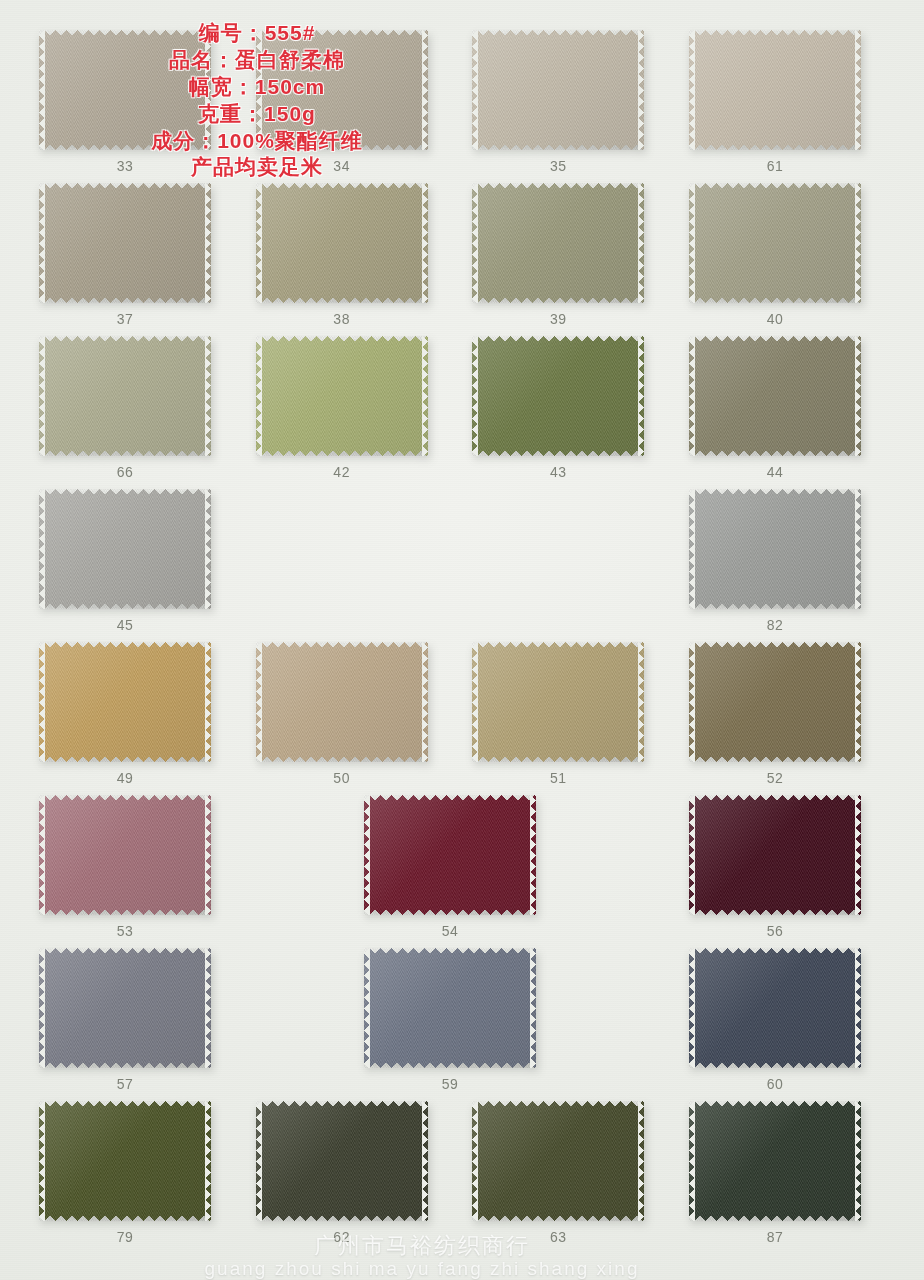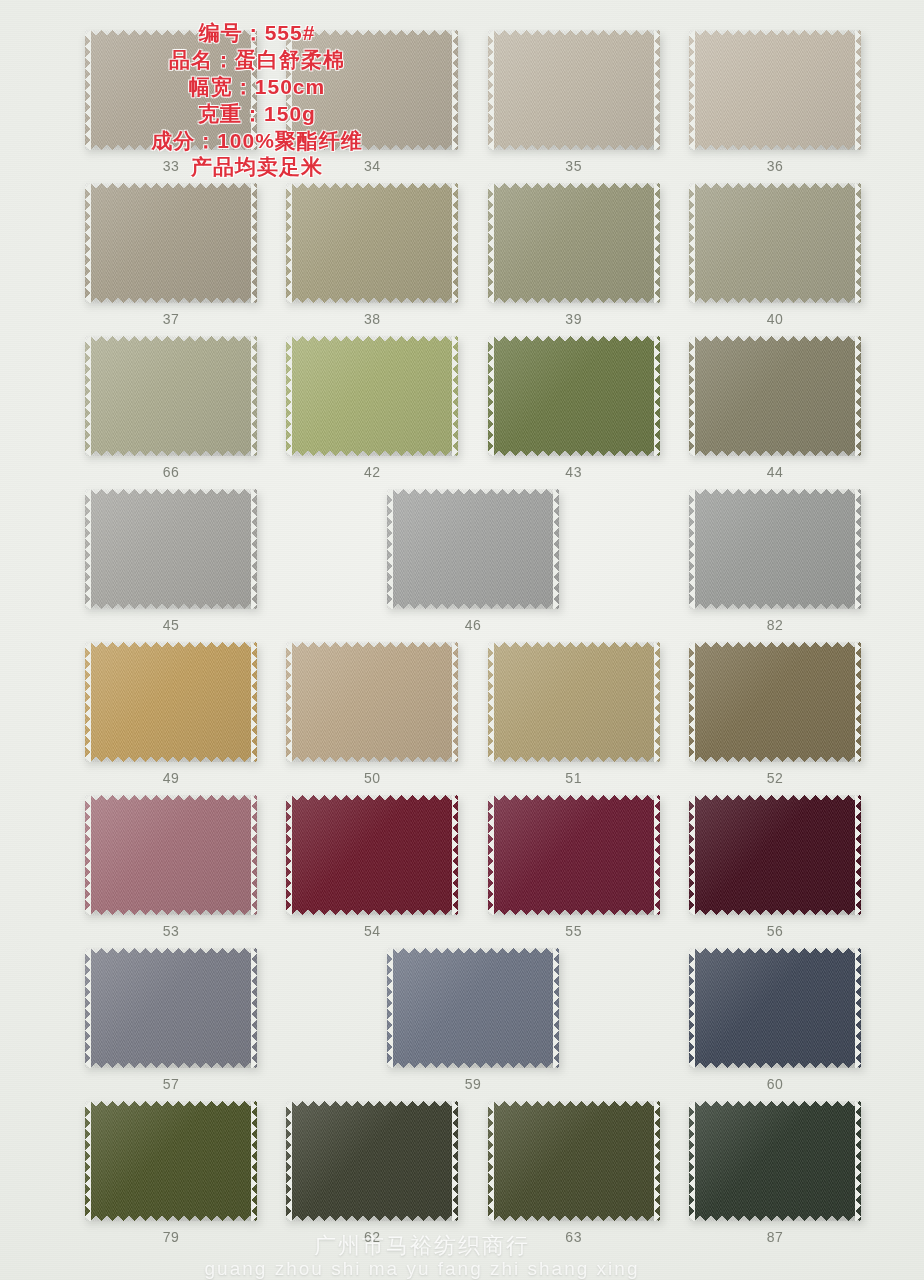--- a/index.html
+++ b/index.html
@@ -19,21 +19,21 @@
   #grain{
     position:absolute;inset:0;pointer-events:none;
     background-image:
       repeating-linear-gradient(0deg, rgba(0,0,0,.012) 0 1px, rgba(255,255,255,.012) 1px 2px);
     mix-blend-mode:multiply;
   }
 
   #grid{
     position:absolute;
     left:0;top:0;right:0;
-    padding:30px 56px 0 78px;
+    padding:30px 56px 0 32px;
     box-sizing:border-box;
   }
   .row{
     display:flex;
     justify-content:space-between;
     margin-bottom:10px;
   }
   .cell{
     width:186px;
     display:flex;
@@ -175,21 +175,21 @@
           <div class="sheen"></div>
         </div>
         <div class="num">35</div>
       </div>
       <div class="cell">
         <div class="swatch-wrap">
           <div class="swatch" style="background: rgb(198, 189, 173);"></div>
           <div class="weave"></div>
           <div class="sheen"></div>
         </div>
-        <div class="num">36</div>
+        <div class="num">61</div>
       </div>
     </div>
 
     <div class="row">
       <div class="cell">
         <div class="swatch-wrap">
           <div class="swatch" style="background: rgb(169, 161, 142);"></div>
           <div class="weave"></div>
           <div class="sheen"></div>
         </div>
@@ -260,28 +260,20 @@
       <div class="cell">
         <div class="swatch-wrap">
           <div class="swatch" style="background: rgb(170, 169, 164);"></div>
           <div class="weave"></div>
           <div class="sheen"></div>
         </div>
         <div class="num">45</div>
       </div>
       <div class="cell">
         <div class="swatch-wrap">
-          <div class="swatch" style="background: rgb(165, 166, 164);"></div>
-          <div class="weave"></div>
-          <div class="sheen"></div>
-        </div>
-        <div class="num">46</div>
-      </div>
-      <div class="cell">
-        <div class="swatch-wrap">
           <div class="swatch" style="background: rgb(157, 159, 156);"></div>
           <div class="weave"></div>
           <div class="sheen"></div>
         </div>
         <div class="num">82</div>
       </div>
     </div>
 
     <div class="row">
       <div class="cell">
@@ -327,28 +319,20 @@
         </div>
         <div class="num">53</div>
       </div>
       <div class="cell">
         <div class="swatch-wrap">
           <div class="swatch" style="background: rgb(109, 26, 44);"></div>
           <div class="weave"></div>
           <div class="sheen"></div>
         </div>
         <div class="num">54</div>
-      </div>
-      <div class="cell">
-        <div class="swatch-wrap">
-          <div class="swatch" style="background: rgb(107, 28, 51);"></div>
-          <div class="weave"></div>
-          <div class="sheen"></div>
-        </div>
-        <div class="num">55</div>
       </div>
       <div class="cell">
         <div class="swatch-wrap">
           <div class="swatch" style="background: rgb(68, 16, 31);"></div>
           <div class="weave"></div>
           <div class="sheen"></div>
         </div>
         <div class="num">56</div>
       </div>
     </div>

